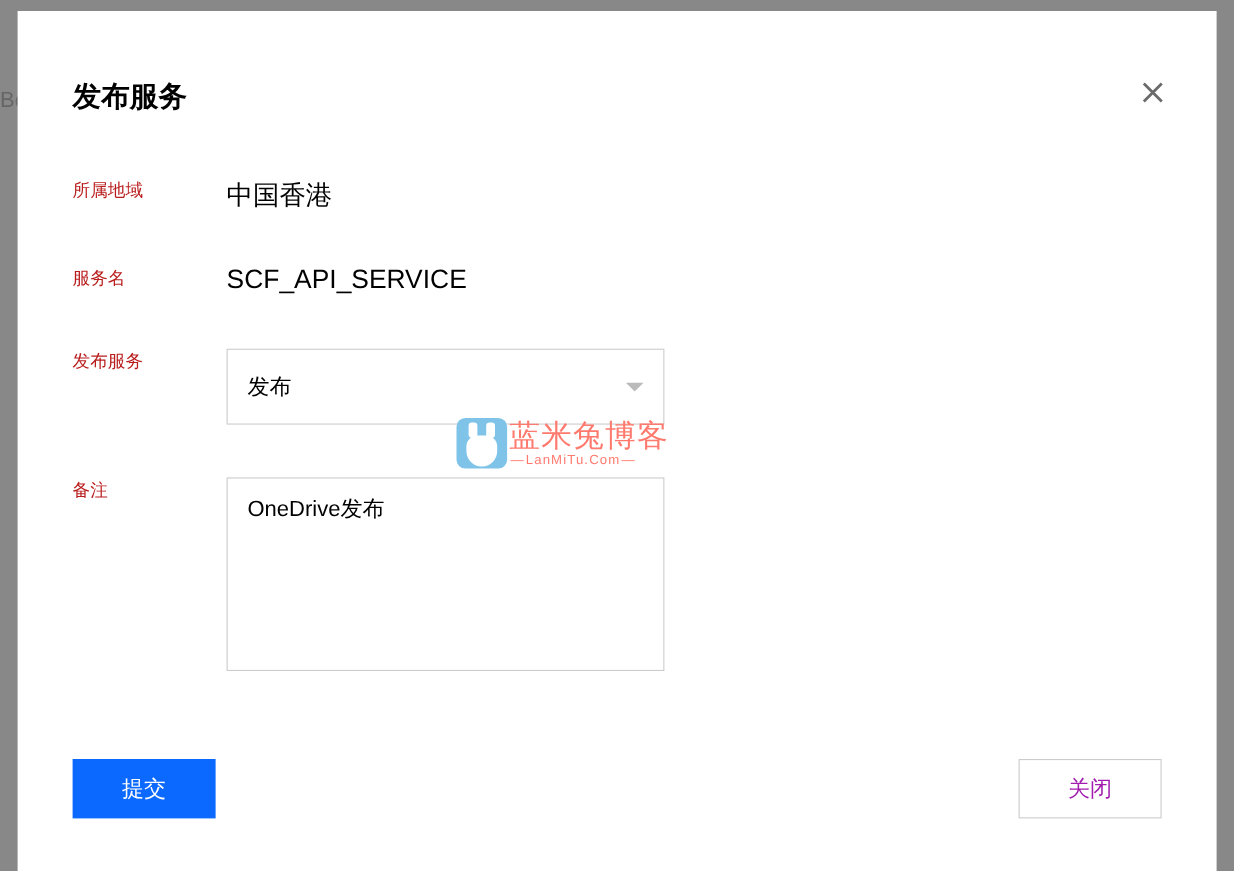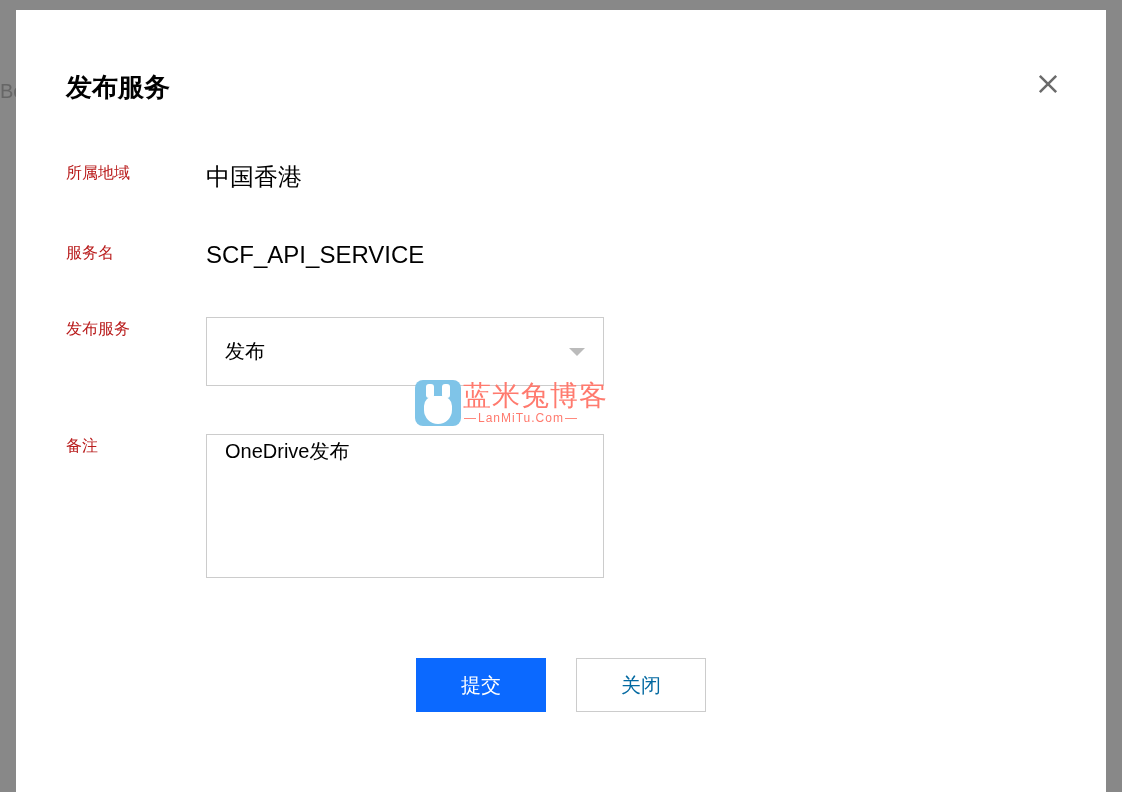--- a/index.html
+++ b/index.html
@@ -89,59 +89,59 @@
     }
     .caret-icon {
       width: 0;
       height: 0;
       border-left: 8px solid transparent;
       border-right: 8px solid transparent;
       border-top: 8px solid #bbb;
     }
     .textarea-wrap {
       width: 398px;
-      height: 144px;
+      height: 176px;
       border: 1px solid #ccc;
-      padding: 2px 18px;
+      padding: 14px 18px;
     }
     .textarea {
       width: 100%;
       height: 100%;
       border: none;
       outline: none;
       resize: none;
       font-size: 20px;
       color: #000;
       font-family: inherit;
       line-height: 1.4;
     }
     .button-row {
       display: flex;
-      justify-content: center;
+      justify-content: space-between;
       gap: 30px;
       margin-top: 80px;
     }
     .btn {
       height: 54px;
       min-width: 130px;
       font-size: 20px;
       cursor: pointer;
       display: inline-flex;
       align-items: center;
       justify-content: center;
       font-family: inherit;
     }
     .btn-primary {
       background: #0b69ff;
       color: #fff;
       border: none;
     }
     .btn-default {
       background: #ffffff;
-      color: #0369a1;
+      color: #a21caf;
       border: 1px solid #ccc;
     }
     .watermark {
       position: absolute;
       left: 375px;
       top: 370px;
       display: flex;
       align-items: center;
       gap: 2px;
       pointer-events: none;

